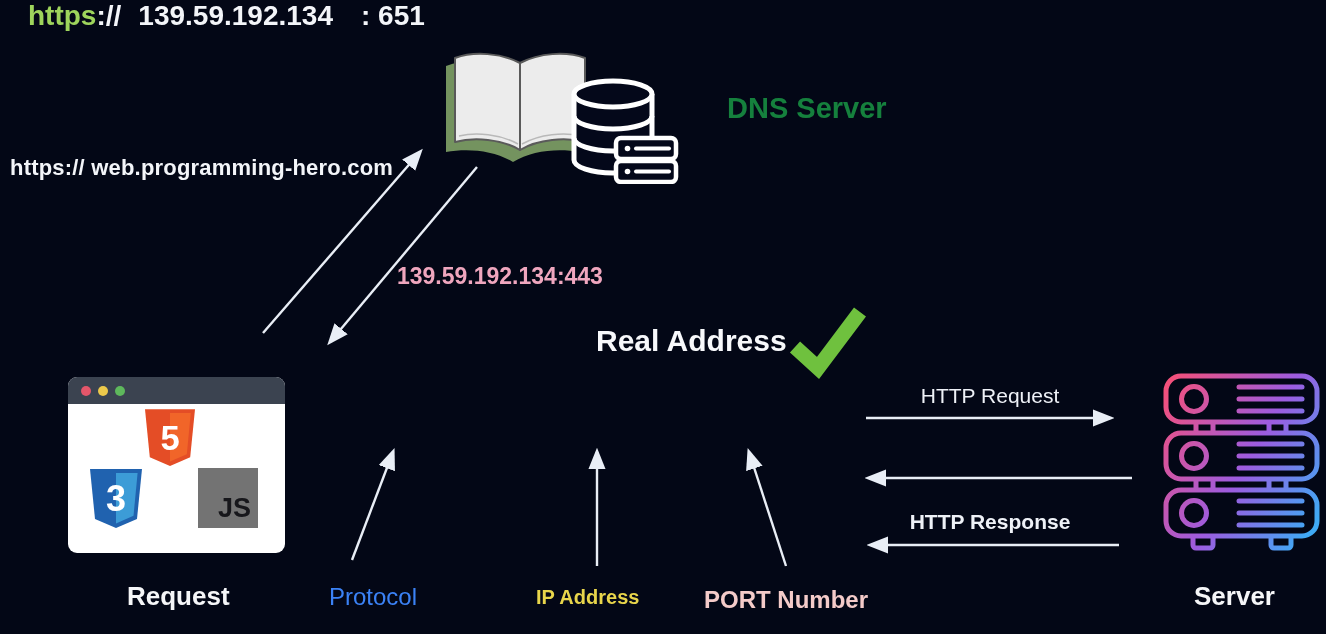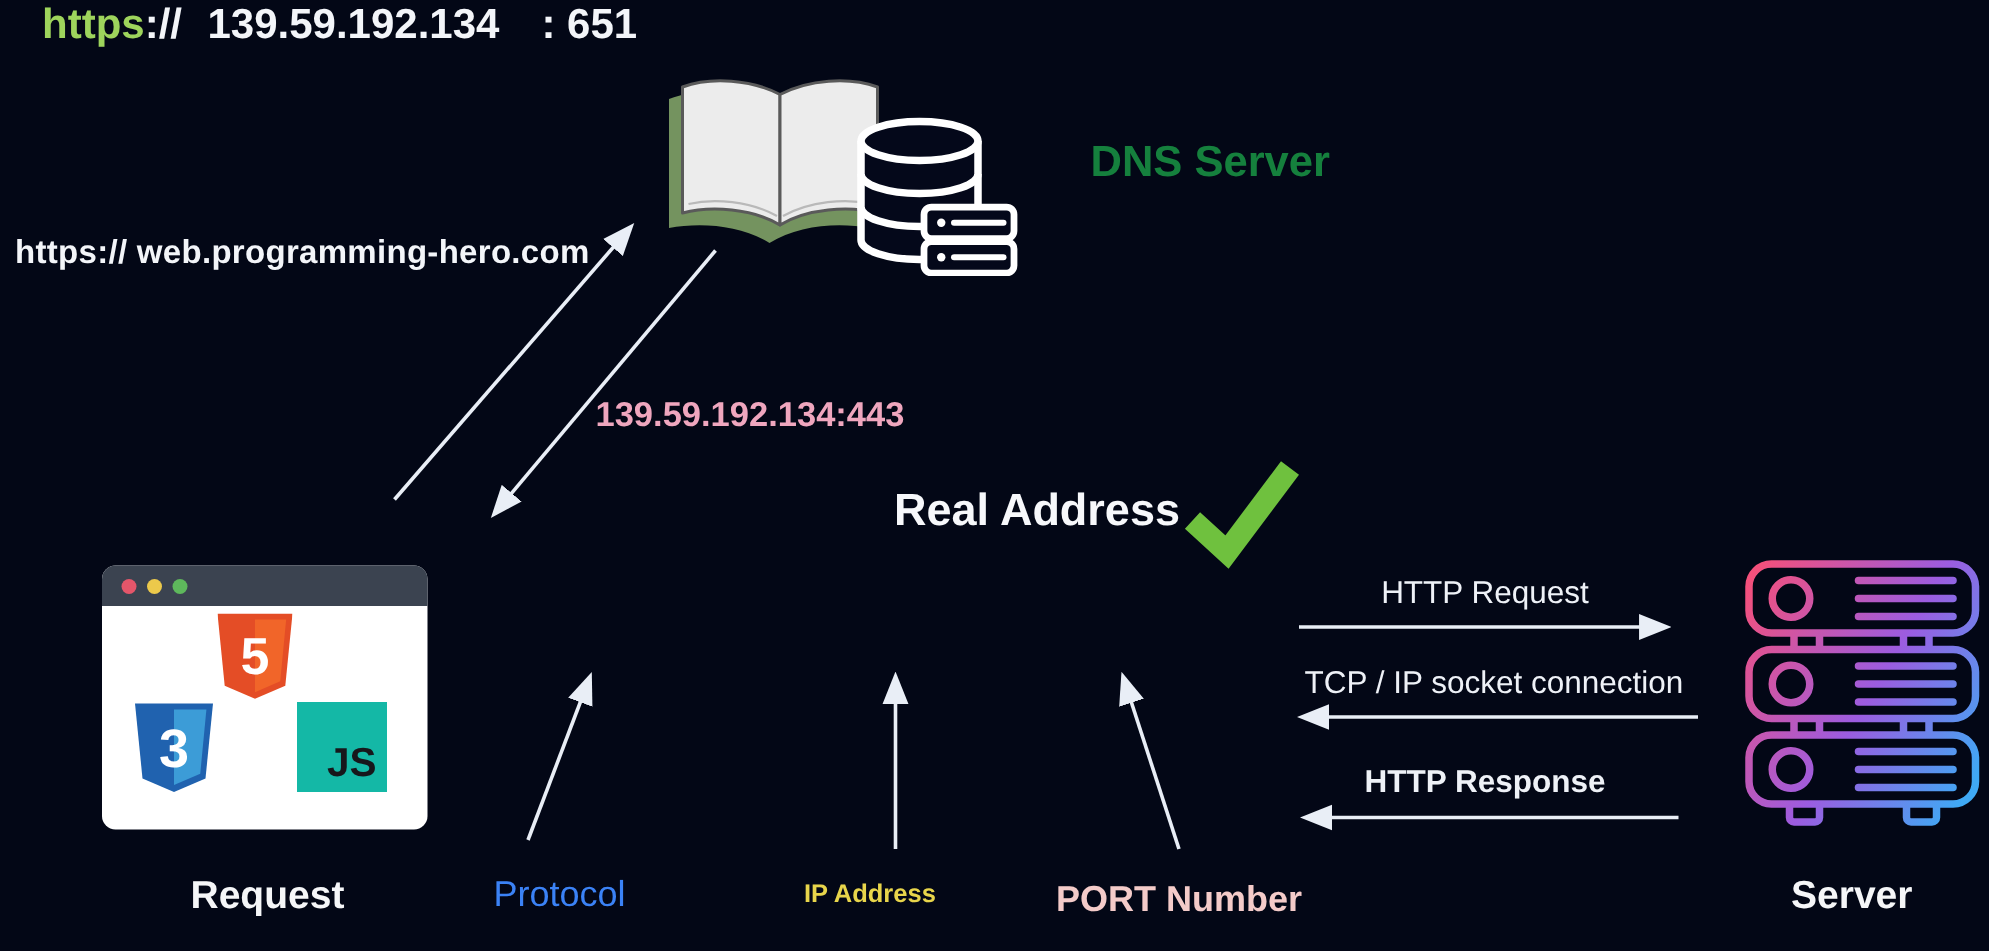--- a/index.html
+++ b/index.html
@@ -16,40 +16,40 @@
   .resolved-addr { left:397px; top:263px; font-size:23px; font-weight:bold; color:#efa6be; }
   .real-addr     { left:568px; top:324px; font-size:30px; font-weight:bold; color:#f7f8fb;margin-left:28px; }
 
   .address-bar   { left:352px; top:405px; display:flex; align-items:baseline;
                    font-size:28px; font-weight:bold; color:#f3f5f9;margin-left:28px; }
   .address-bar .proto { color:#9ed45c; }
   .address-bar .ip    { margin-left:17px; }
   .address-bar .port  { margin-left:28px; }
 
   .lbl-protocol  { left:329px; top:583px; font-size:24px; font-weight:normal; color:#3b82f6; }
-  .lbl-ip        { left:536px; top:586px; font-size:17px; font-weight:bold; color:#e8d54b; }
+  .lbl-ip        { left:536px; top:586px; font-size:20px; font-weight:bold; color:#e8d54b; }
   .lbl-port      { left:704px; top:586px; font-size:24px; font-weight:bold; color:#f4cbc9; }
   .lbl-client    { left:127px; top:581px; font-size:26px; font-weight:bold; color:#f5f6f8; }
   .lbl-server    { left:1194px; top:581px; font-size:26px; font-weight:bold; color:#f5f6f8; }
 
   .conn-lbl { position:absolute; font-size:21px; font-weight:500; color:#eef1f7; }
   .conn-request  { left:865px; top:384px; width:250px; text-align:center; }
   .conn-tcp      { left:857px; top:444px; width:278px; text-align:center; }
   .conn-response { left:865px; top:510px; width:250px; text-align:center;font-weight:bold; }
 
   
   .browser { left:68px; top:377px; width:217px; height:176px; background:#ffffff; border-radius:9px; }
   .browser .titlebar { position:absolute; left:0; top:0; width:100%; height:27px;
                        background:#3b4350; border-radius:9px 9px 0 0; }
   .dot { position:absolute; top:9px; width:10px; height:10px; border-radius:50%; }
   .dot.r { left:13px; background:#e4566a; }
   .dot.y { left:30px; background:#ecc94b; }
   .dot.g { left:47px; background:#5eb85c; }
   .logo-svg { position:absolute; }
-  .js-box { position:absolute; left:130px; top:91px; width:60px; height:60px; background:#14b8a6;
+  .js-box { position:absolute; left:130px; top:91px; width:60px; height:60px; background:#737373;
             display:flex; align-items:flex-end; justify-content:flex-end; }
   .js-box span { font-weight:bold; font-size:27px; color:#17171b; margin:0 7px 4px 0; }
 
   svg { display:block; }
   .overlay { position:absolute; left:0; top:0; pointer-events:none; }
 </style>
 </head>
 <body>
 
 <div class="canvas">
@@ -137,21 +137,20 @@
       <text x="26" y="42" text-anchor="middle" font-size="36" font-weight="bold" fill="#ffffff" font-family="Liberation Sans, sans-serif">3</text>
     </svg>
 
     <div class="js-box">
       <span>JS</span>
     </div>
   </div>
   <div class="txt lbl-client">Request</div>
 
   <div class="conn-lbl conn-request">HTTP Request</div>
-  <div class="conn-lbl conn-tcp">TCP / IP socket connection</div>
   <div class="conn-lbl conn-response">HTTP Response</div>
 
   <svg class="abs" style="left:1163px; top:372px;" width="160" height="186" viewBox="0 0 160 186">
     <defs>
       <linearGradient id="srv" gradientUnits="userSpaceOnUse" x1="0" y1="20" x2="170" y2="120">
         <stop offset="0" stop-color="#f4507b"></stop>
         <stop offset="0.55" stop-color="#9c5ce0"></stop>
         <stop offset="1" stop-color="#3fa9f5"></stop>
       </linearGradient>
     </defs>

